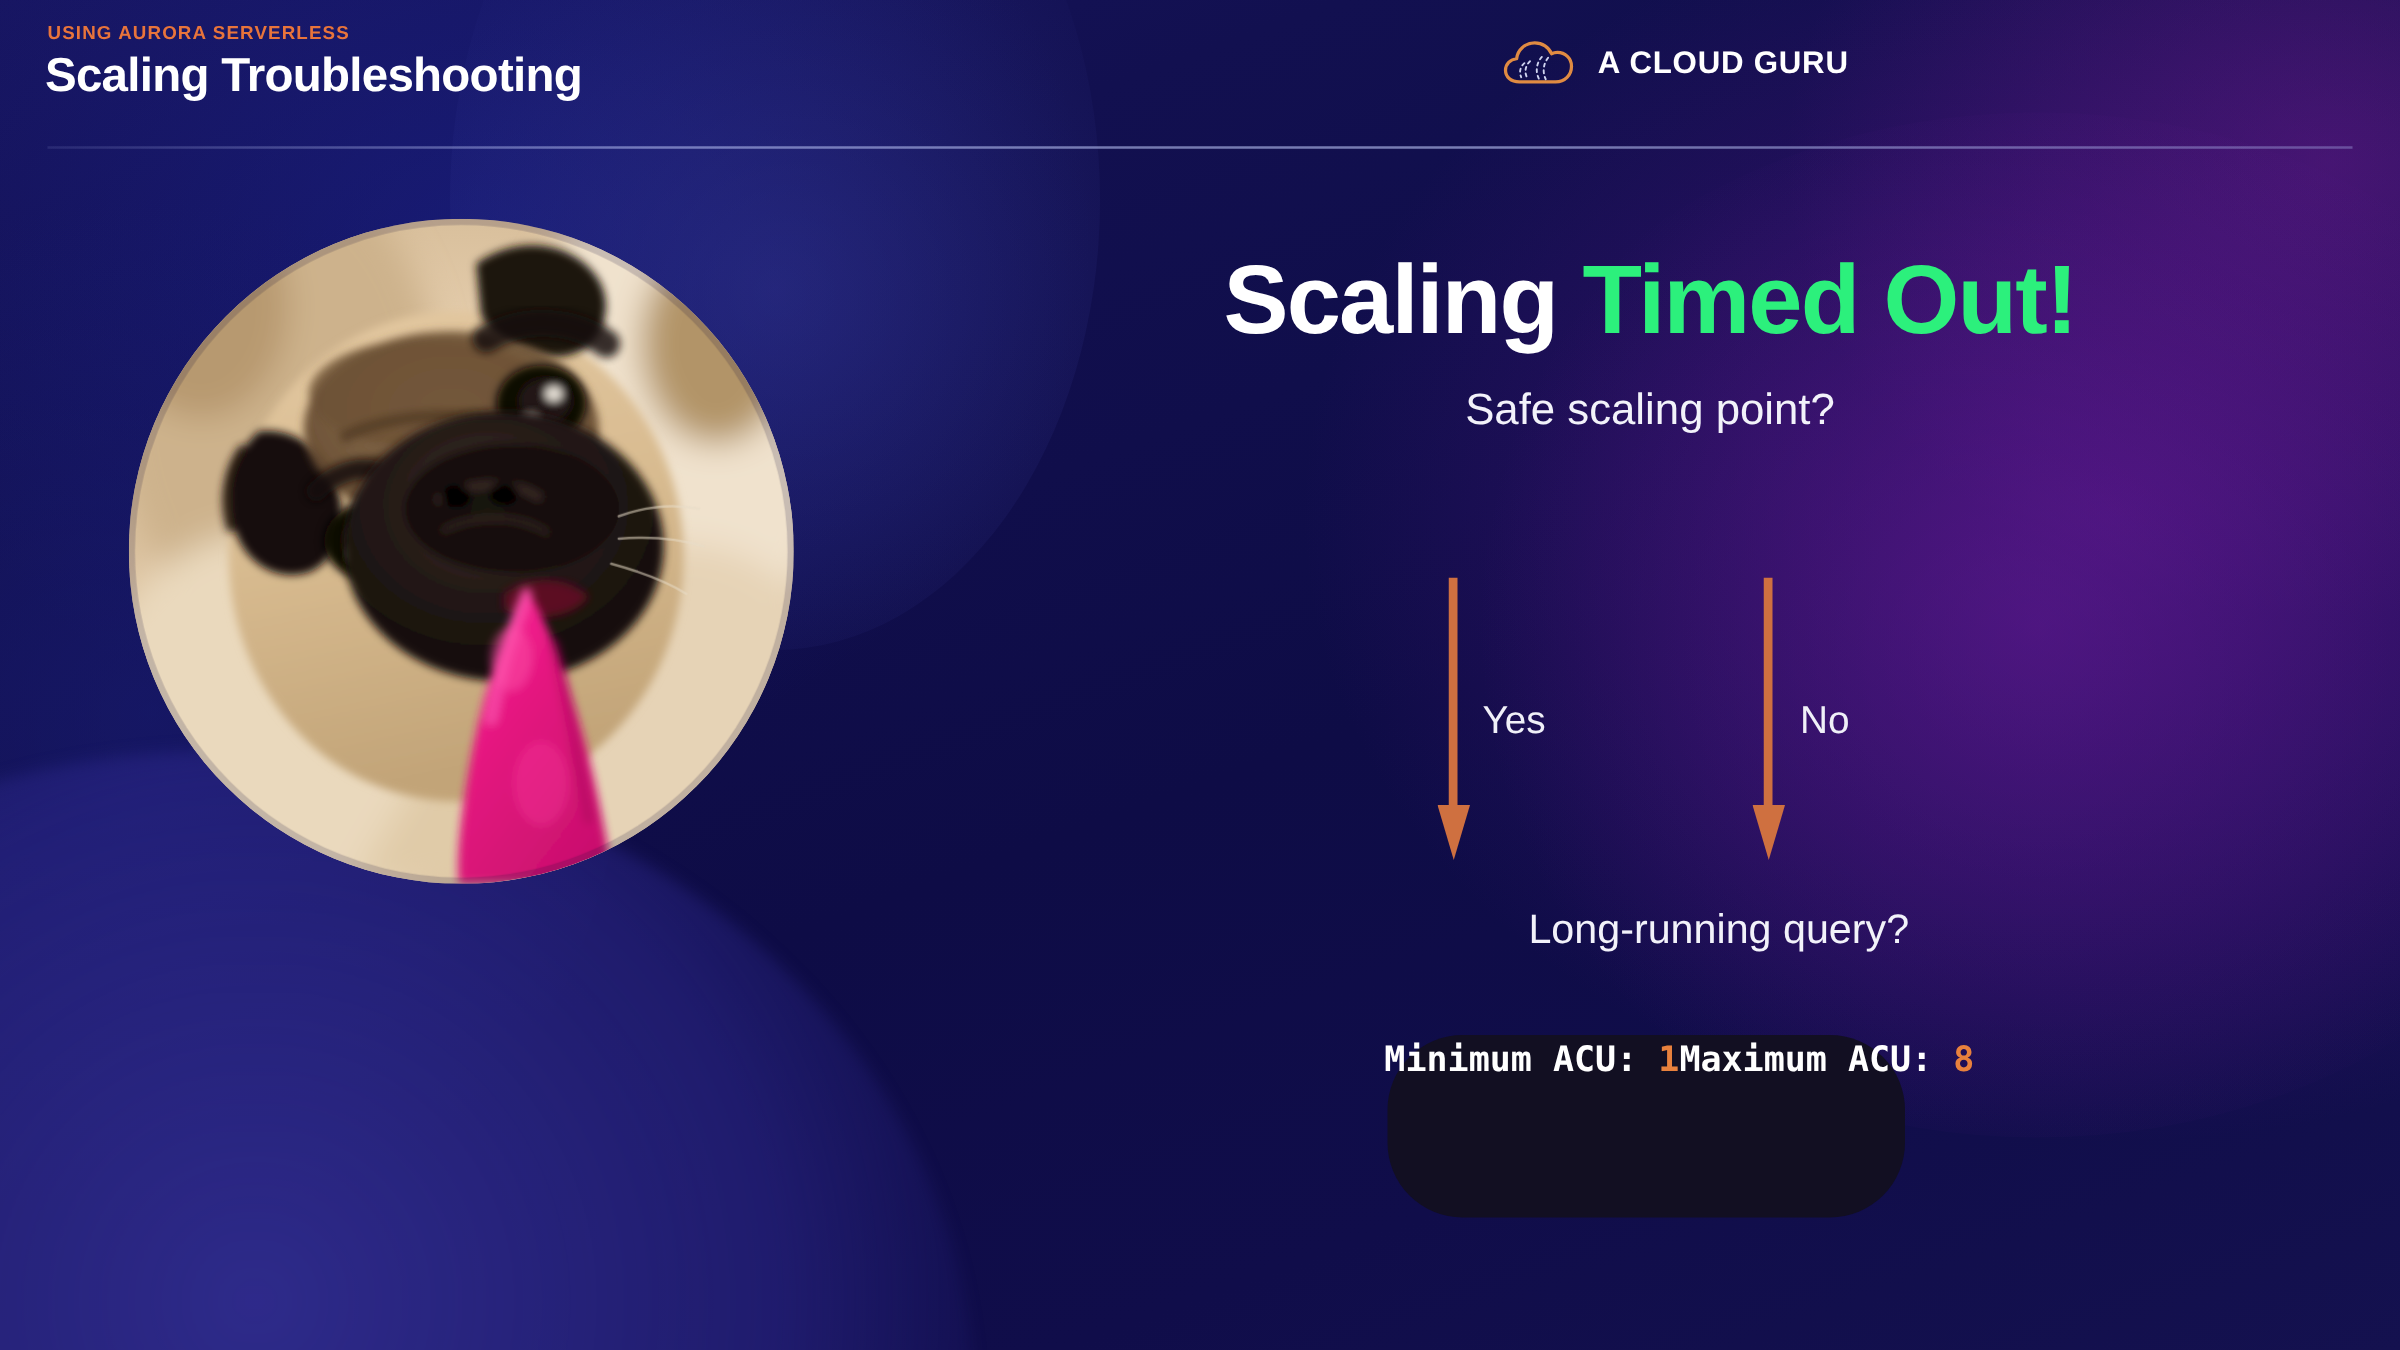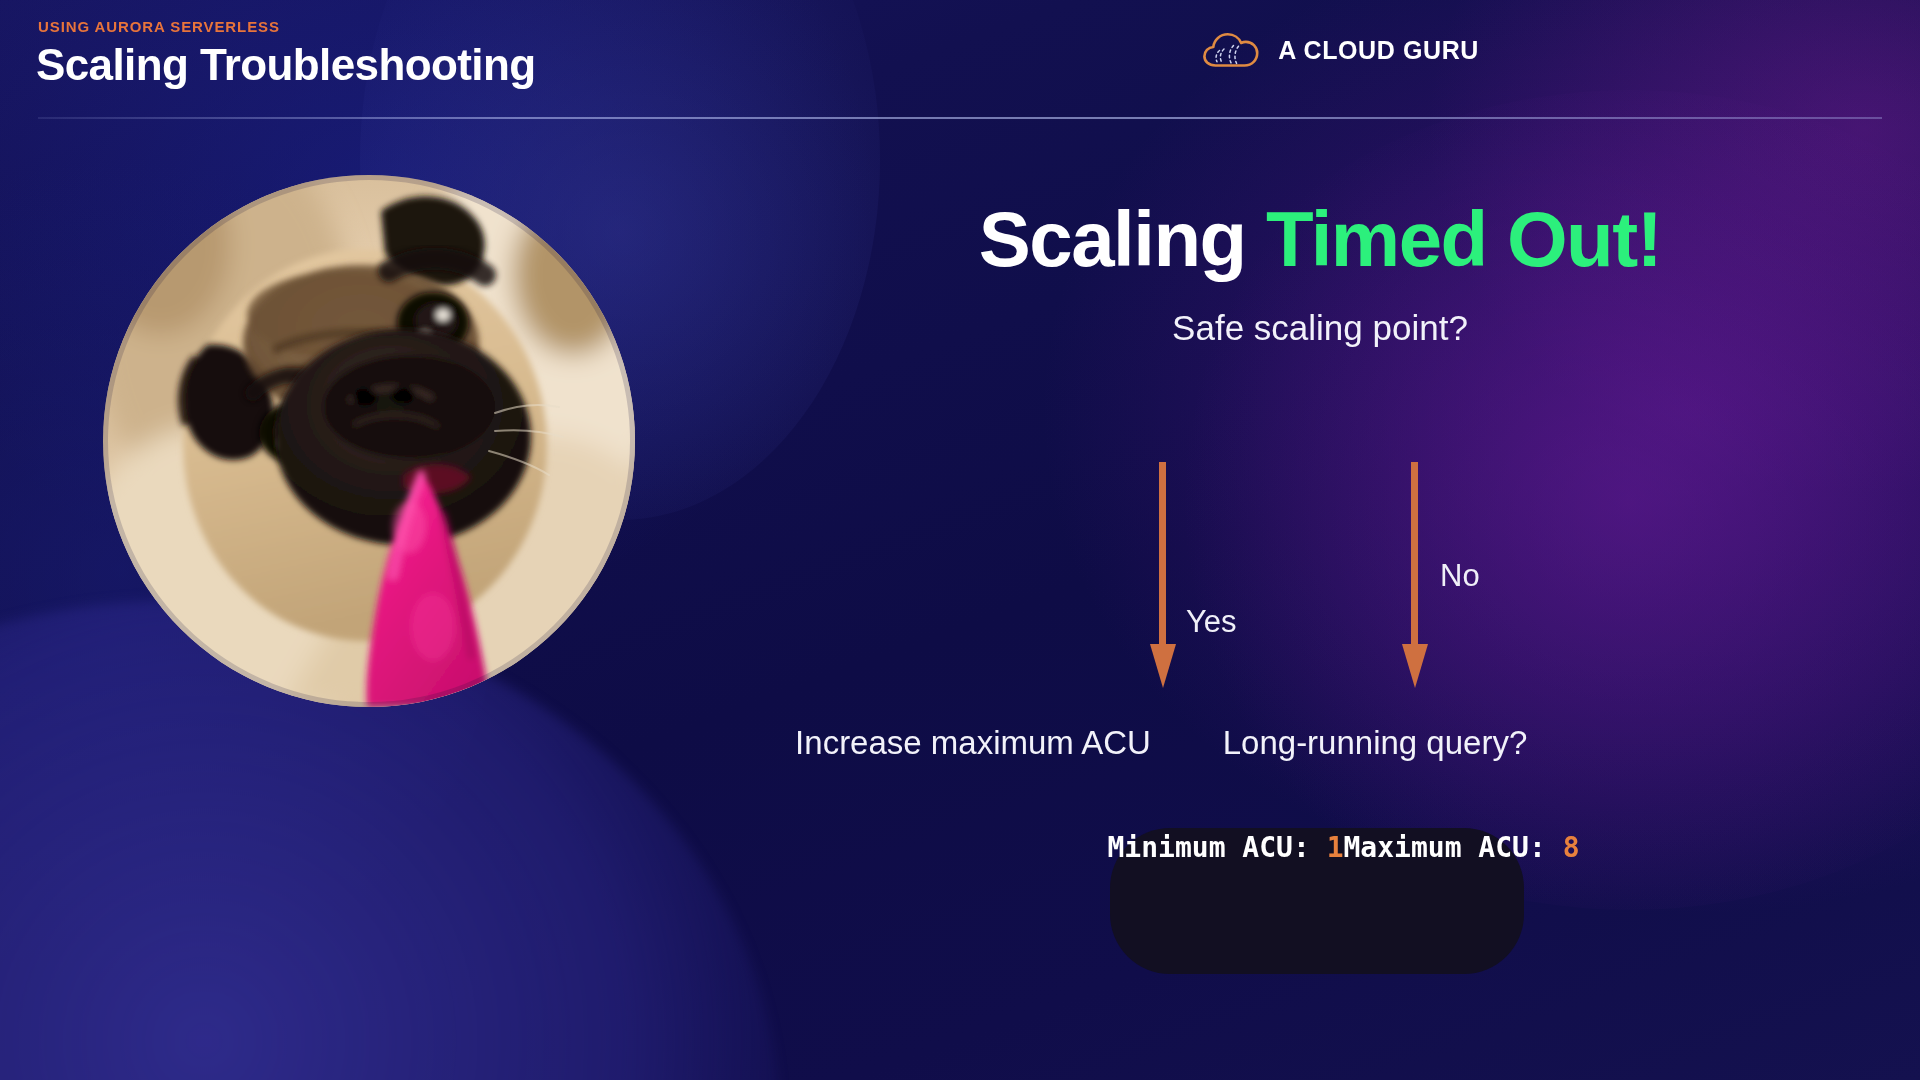--- a/index.html
+++ b/index.html
@@ -58,21 +58,21 @@
   }
   #eyebrow {
     position:absolute; left:38px; top:18px;
     font-size:15px; font-weight:bold;
     letter-spacing:0.9px;
     color:#e8743b;
     white-space:nowrap;
   }
   #slide-title {
     position:absolute; left:36px; top:40px;
-    font-size:44px; font-weight:bold;
+    font-size:38px; font-weight:bold;
     letter-spacing:-0.6px;
     color:#ffffff;
     white-space:nowrap;
   }
   #header-divider {
     position:absolute; left:38px; top:117px;
     width:1844px; height:2px;
     background:linear-gradient(90deg, rgba(175,185,240,0.12) 0%, rgba(185,195,245,0.55) 26%, rgba(190,200,248,0.60) 62%, rgba(175,185,240,0.35) 100%);
   }
 
@@ -129,21 +129,21 @@
   }
   #arrow-yes { left:1150px; top:462px; }
   #arrow-no  { left:1402px; top:462px; }
 
   .flow-label {
     position:absolute;
     font-size:31px; font-weight:normal;
     color:#f0f0f8;
     white-space:nowrap;
   }
-  #label-yes { left:1186px; top:558px;margin-top:46px; }
+  #label-yes { left:1186px; top:558px; }
   #label-no  { left:1440px; top:558px; }
 
   
   .outcome {
     position:absolute;
     font-size:33px; font-weight:normal;
     color:#f2f2fa;
     white-space:nowrap;
     text-align:center;
   }
@@ -336,21 +336,20 @@
   <span class="flow-arrow" id="arrow-no">
     <svg viewBox="0 0 26 226" fill="none" aria-hidden="true">
       <rect x="9" y="0" width="7" height="184" fill="#cf7040"></rect>
       <path d="M0 182 L26 182 L13 226 Z" fill="#cf7040"></path>
     </svg>
   </span>
 
   <div class="flow-label" id="label-yes">Yes</div>
   <div class="flow-label" id="label-no">No</div>
 
-  <div class="outcome" id="outcome-yes">Increase maximum ACU</div>
   <div class="outcome" id="outcome-no">Long-running query?</div>
 
   <div id="code-box">
     <div class="code-line"><span>Minimum ACU: </span><span class="code-val">1</span></div>
     <div class="code-line"><span>Maximum ACU: </span><span class="code-val">8</span></div>
   </div>
 
 </div>
 
 </body></html>

